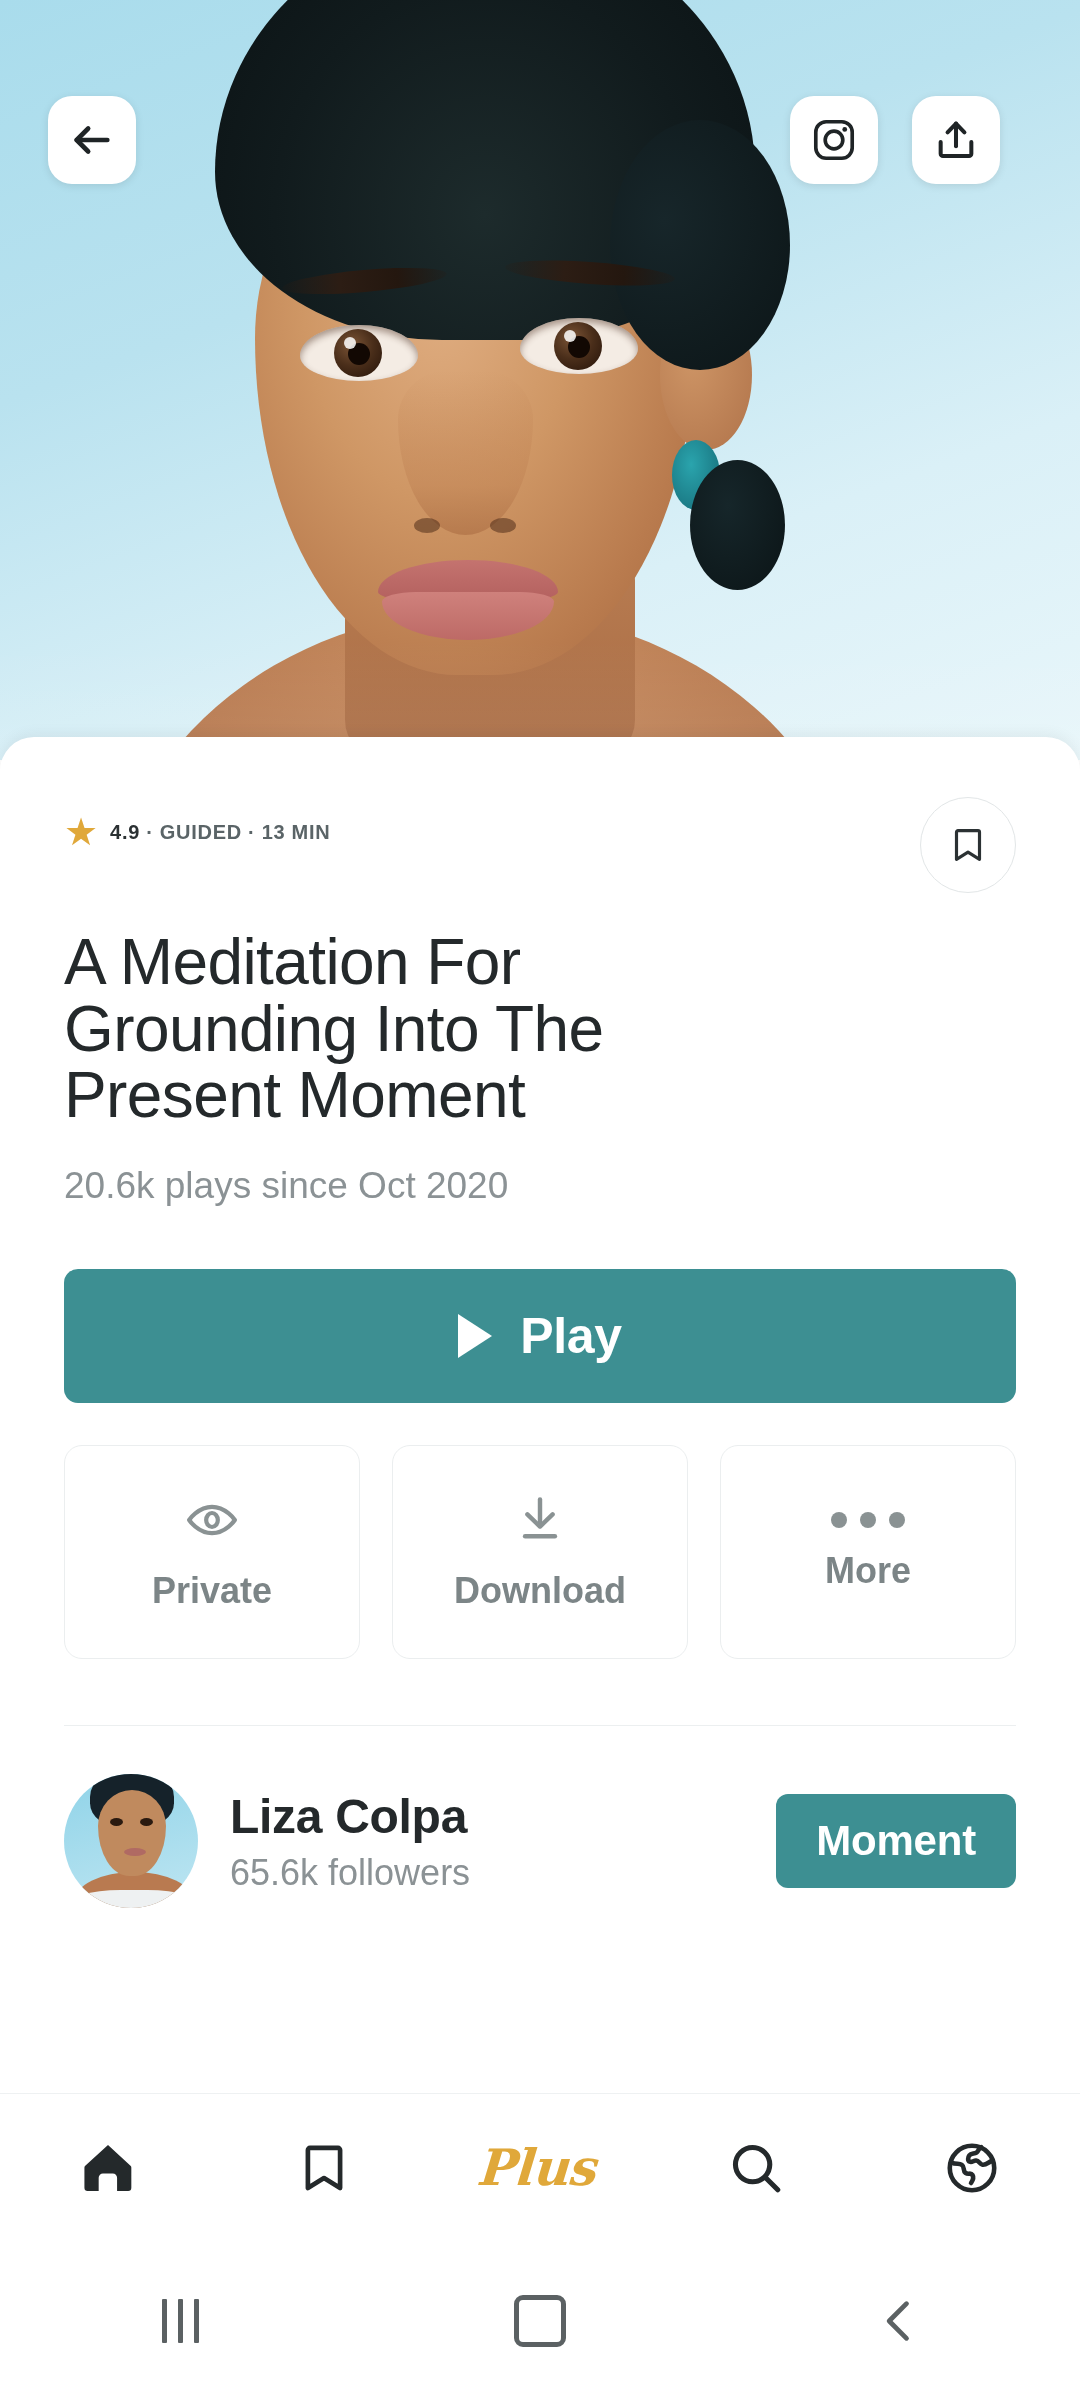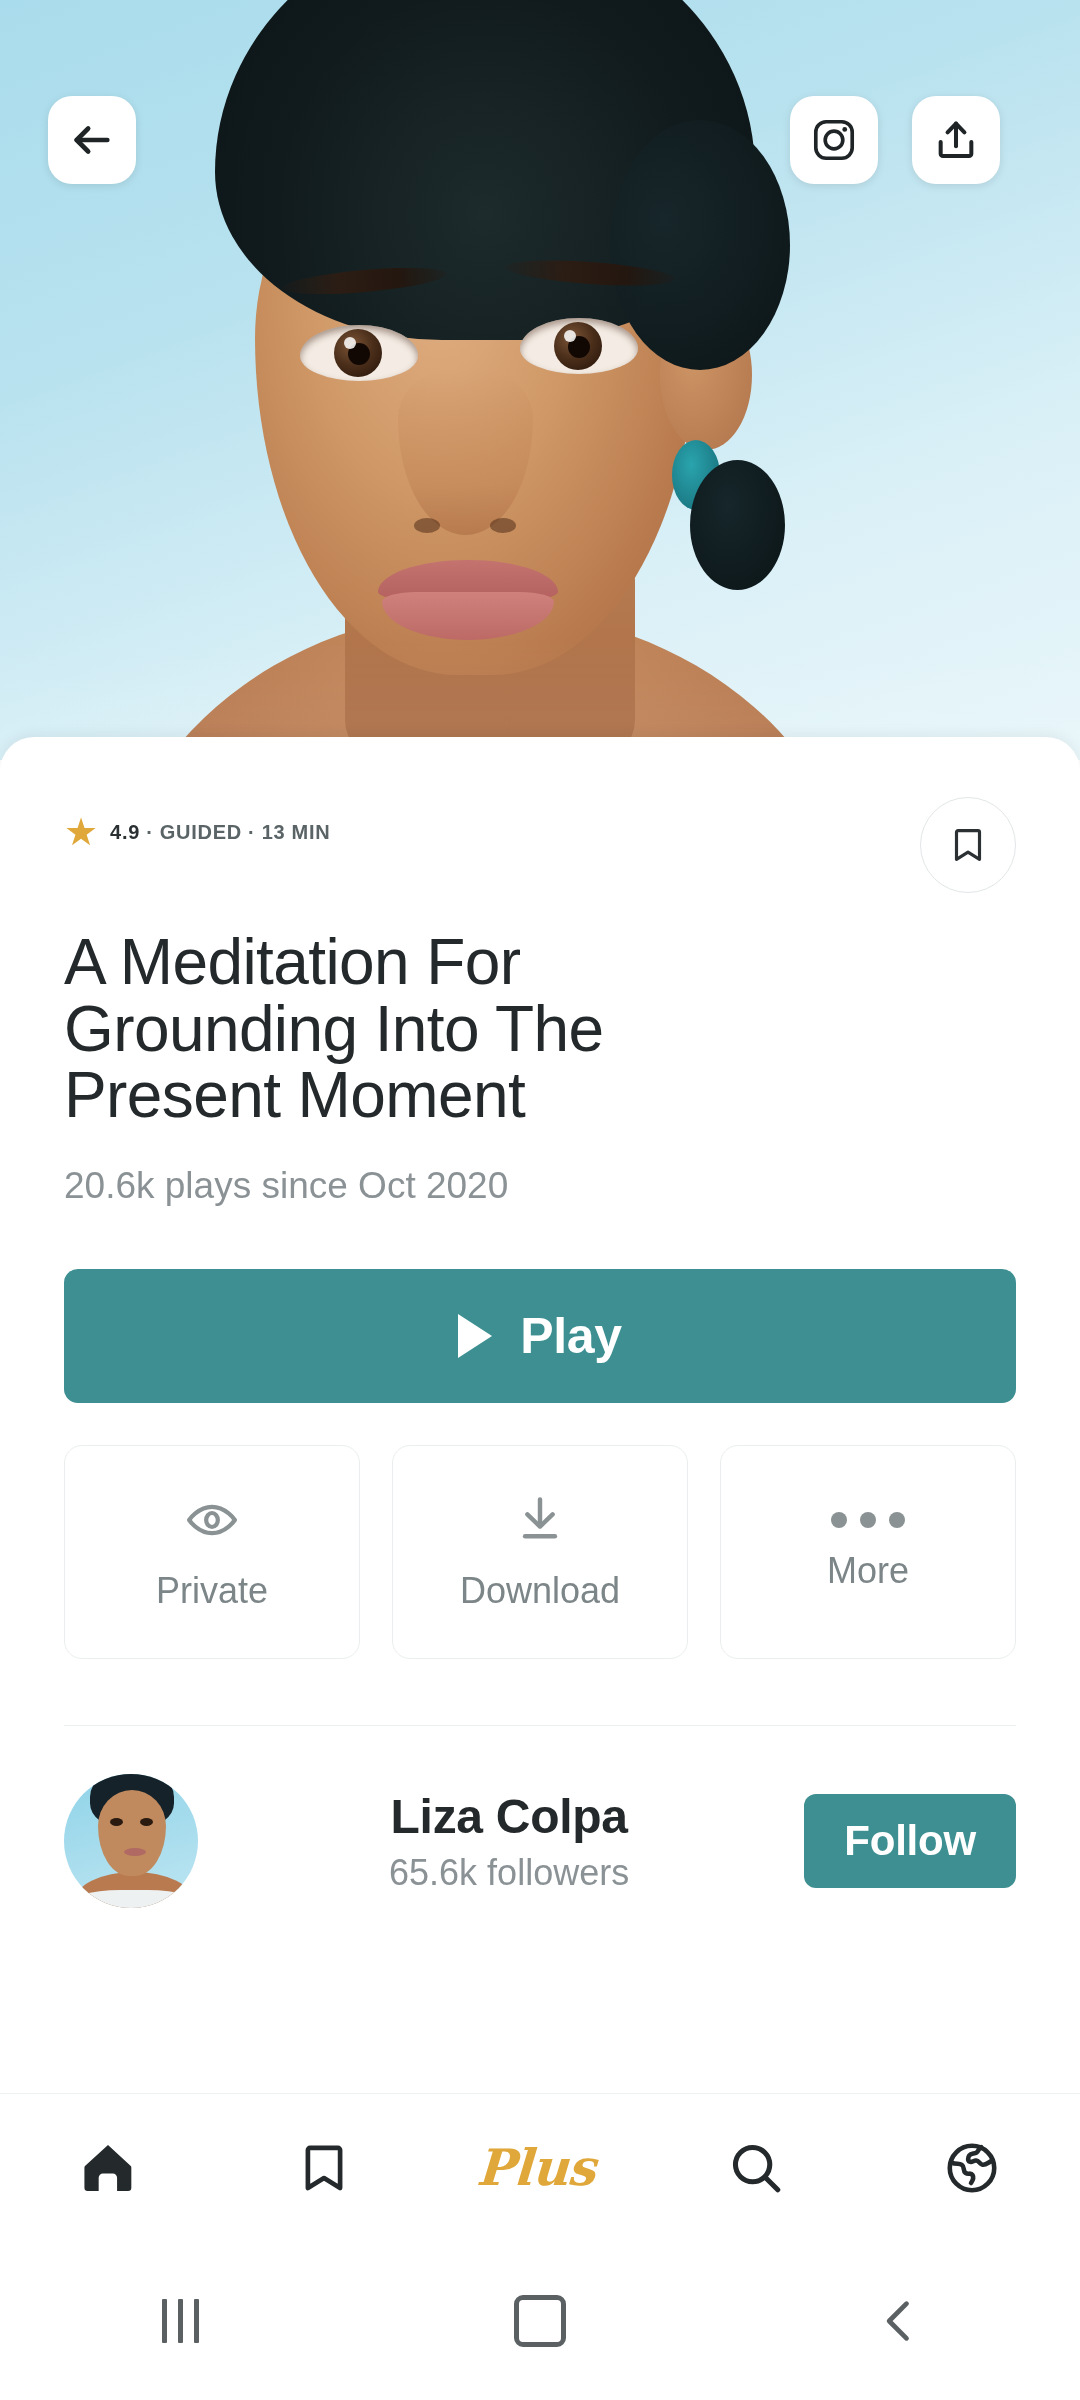--- a/index.html
+++ b/index.html
@@ -135,40 +135,40 @@
     width:0; height:0; border-left:34px solid #fff;
     border-top:22px solid transparent; border-bottom:22px solid transparent;
   }
   .play-label { color:#ffffff; font-size:50px; font-weight:700; letter-spacing:-.3px; }
 
   .actions { margin-top:42px; display:flex; gap:32px; }
   .action {
     flex:1; height:214px; border:1.6px solid #EBEEEF; border-radius:18px;
     display:flex; flex-direction:column; align-items:center; justify-content:center; gap:22px;
   }
-  .action-label { font-size:36px; color:#7C8587; font-weight:400; }
+  .action-label { font-size:36px; color:#7C8587; font-weight:700; }
   .dots { display:flex; gap:13px; }
   .dots i { width:16px; height:16px; border-radius:50%; background:#8A9293; display:block; }
 
   .divider { margin:66px 64px 0; height:1.6px; background:#ECEFF0; }
 
   .author-row { display:flex; align-items:center; padding-top:48px; }
   .avatar {
     width:134px; height:134px; border-radius:50%; overflow:hidden; flex:none; position:relative;
     background:linear-gradient(165deg,#8fd3e8,#bfe6f2);
   }
   .av-hair { position:absolute; left:26px; top:-8px; width:84px; height:62px; border-radius:50% 50% 40% 40%; background:#15222a; }
   .av-face { position:absolute; left:34px; top:16px; width:68px; height:86px; border-radius:50% 50% 46% 46%/42% 42% 58% 58%; background:#c08a5e; }
   .av-eye { position:absolute; width:13px; height:8px; border-radius:50%; background:#2a1a10; top:44px; }
   .av-eye.l { left:46px; } .av-eye.r { left:76px; }
   .av-lip { position:absolute; left:60px; top:74px; width:22px; height:8px; border-radius:50%; background:#b06a63; }
   .av-body { position:absolute; left:10px; top:98px; width:120px; height:60px; border-radius:50% 50% 0 0; background:#b97a50; }
   .av-shirt { position:absolute; left:2px; top:116px; width:136px; height:40px; background:#eef1f2; border-radius:40% 40% 0 0; }
 
-  .author-texts { margin-left:16px; flex:1;text-align:center; }
+  .author-texts { margin-left:32px; flex:1; }
   .author-name { font-size:48px; font-weight:700; color:#24292B; letter-spacing:-.3px; }
   .author-followers { margin-top:8px; font-size:36px; color:#8B9295; }
   .follow-btn {
     background:#3D8F92; color:#fff; border-radius:12px;
     padding:0 40px; height:94px; display:flex; align-items:center; justify-content:center;
     font-size:42px; font-weight:700; letter-spacing:-.2px; flex:none;
   }
 
   .sheet-bottom-line { position:absolute; left:0; bottom:0; width:100%; height:1.6px; background:#ECEFF0; }
 
@@ -320,21 +320,21 @@
         <div class="av-hair"></div>
           <div class="av-face"></div>
         <div class="av-eye l"></div>
           <div class="av-eye r"></div>
           <div class="av-lip"></div>
       </div>
       <div class="author-texts">
         <div class="author-name">Liza Colpa</div>
         <div class="author-followers">65.6k followers</div>
       </div>
-      <div class="follow-btn">Follow</div>
+      <div class="follow-btn">Moment</div>
     </div>
   </div>
 
   <div class="sheet-bottom-line"></div>
 </div>
 
 <div class="bottom-nav">
 
   <div class="nav-item">
     <svg width="60" height="60" viewBox="0 0 24 24" fill="#24292B">

